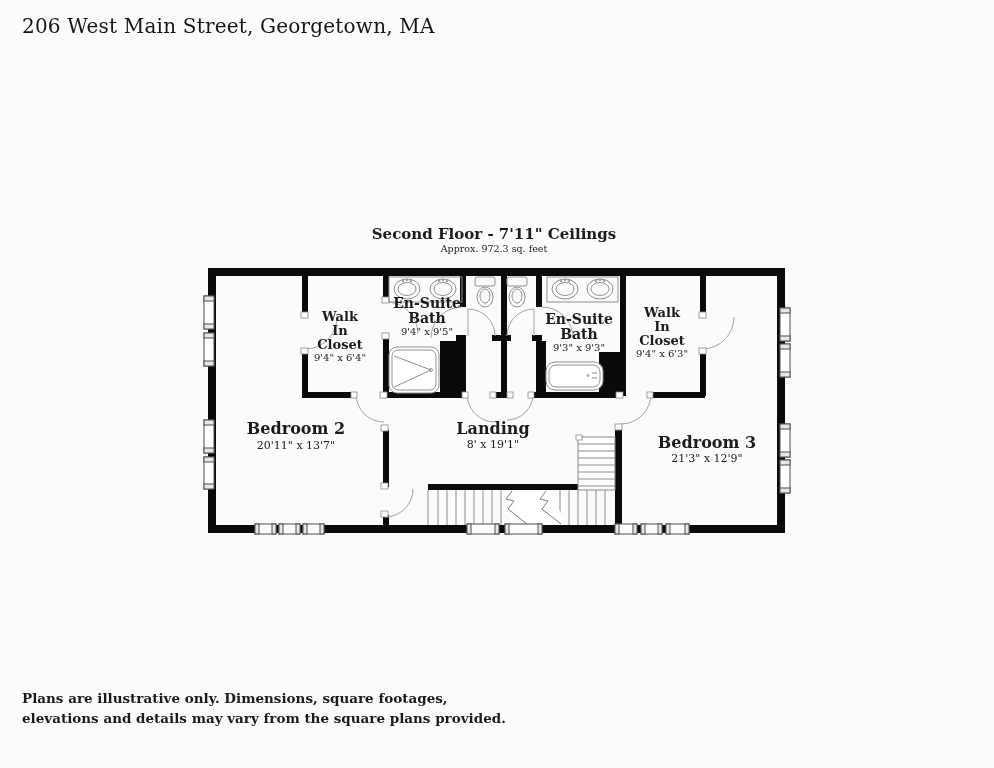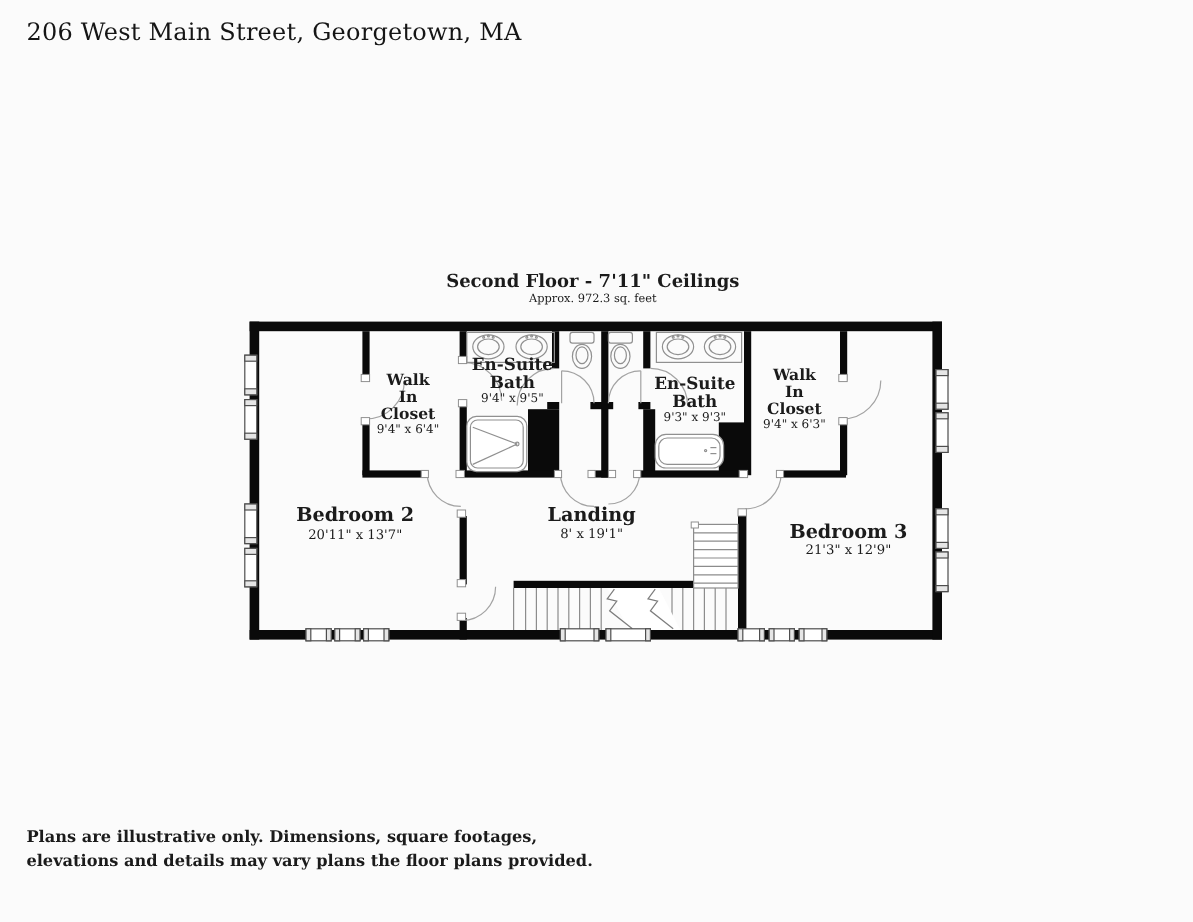--- a/index.html
+++ b/index.html
@@ -316,14 +316,14 @@
     <g>
       <text class="room-name" x="707" y="448" font-size="16" font-weight="bold">Bedroom 3</text>
       <text x="707" y="462" font-size="11">21'3" x 12'9"</text>
     </g>
   </g>
 </svg>
 </div>
 
 <div class="footer">
   <div>Plans are illustrative only. Dimensions, square footages,</div>
-  <div>elevations and details may vary plans the floor plans provided.</div>
+  <div>elevations and details may vary from the square plans provided.</div>
 </div>
 
 </body></html>

